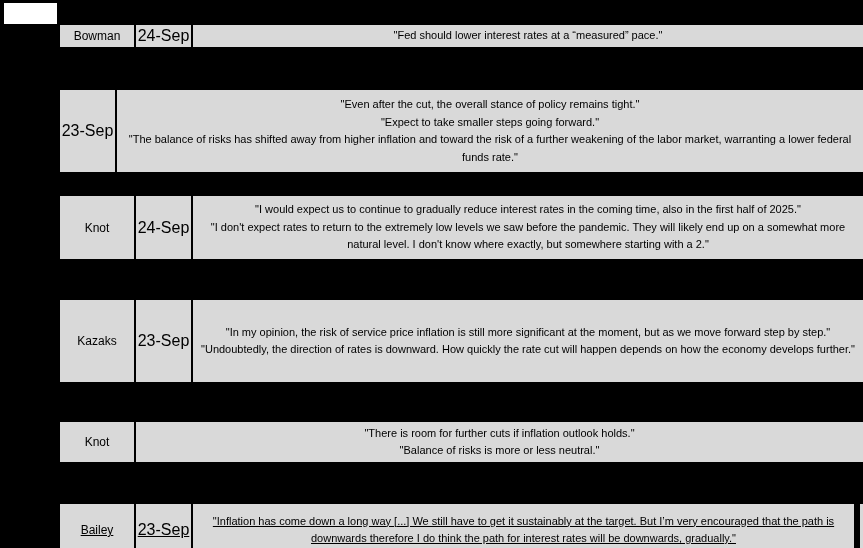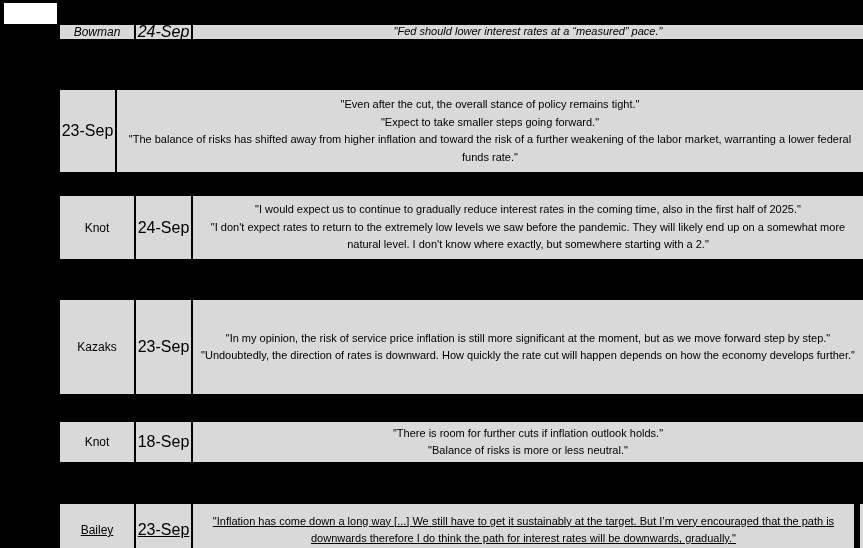--- a/index.html
+++ b/index.html
@@ -35,24 +35,24 @@
     font-size: 16px;
   }
   .cell.quote {
     flex: 1;
     display: flex; flex-direction: column; justify-content: center;
     font-size: 11px;
     line-height: 17.5px;
     text-align: center;
     padding: 0 5px;
   }
-  .r0 { top: 25px;  height: 14px; font-style: italic; }
+  .r0 { top: 25px;  height: 22px; }
   .r1 { top: 90px;  height: 82px; }
   .r2 { top: 196px; height: 63px; }
-  .r3 { top: 300px; height: 94px; }
+  .r3 { top: 300px; height: 82px; }
   .r4 { top: 422px; height: 40px; }
   .r5 { top: 504px; height: 52px; text-decoration: underline; }
   .edge-sliver {
     width: 3px; flex: none;
     margin-left: 4px;
     background: #d9d9d9;
   }
 </style>
 </head>
 <body>
@@ -89,21 +89,20 @@
   <div class="cell name">Kazaks</div>
   <div class="cell date">23-Sep</div>
   <div class="cell quote">
     <div>"In my opinion, the risk of service price inflation is still more significant at the moment, but as we move forward step by step."</div>
     <div>"Undoubtedly, the direction of rates is downward. How quickly the rate cut will happen depends on how the economy develops further."</div>
   </div>
 </section>
 
 <section class="row r4">
   <div class="cell name">Knot</div>
-  <div class="cell date">18-Sep</div>
   <div class="cell quote">
     <div>"There is room for further cuts if inflation outlook holds."</div>
     <div>"Balance of risks is more or less neutral."</div>
   </div>
 </section>
 
 <section class="row r5">
   <div class="cell name">Bailey</div>
   <div class="cell date">23-Sep</div>
   <div class="cell quote">

